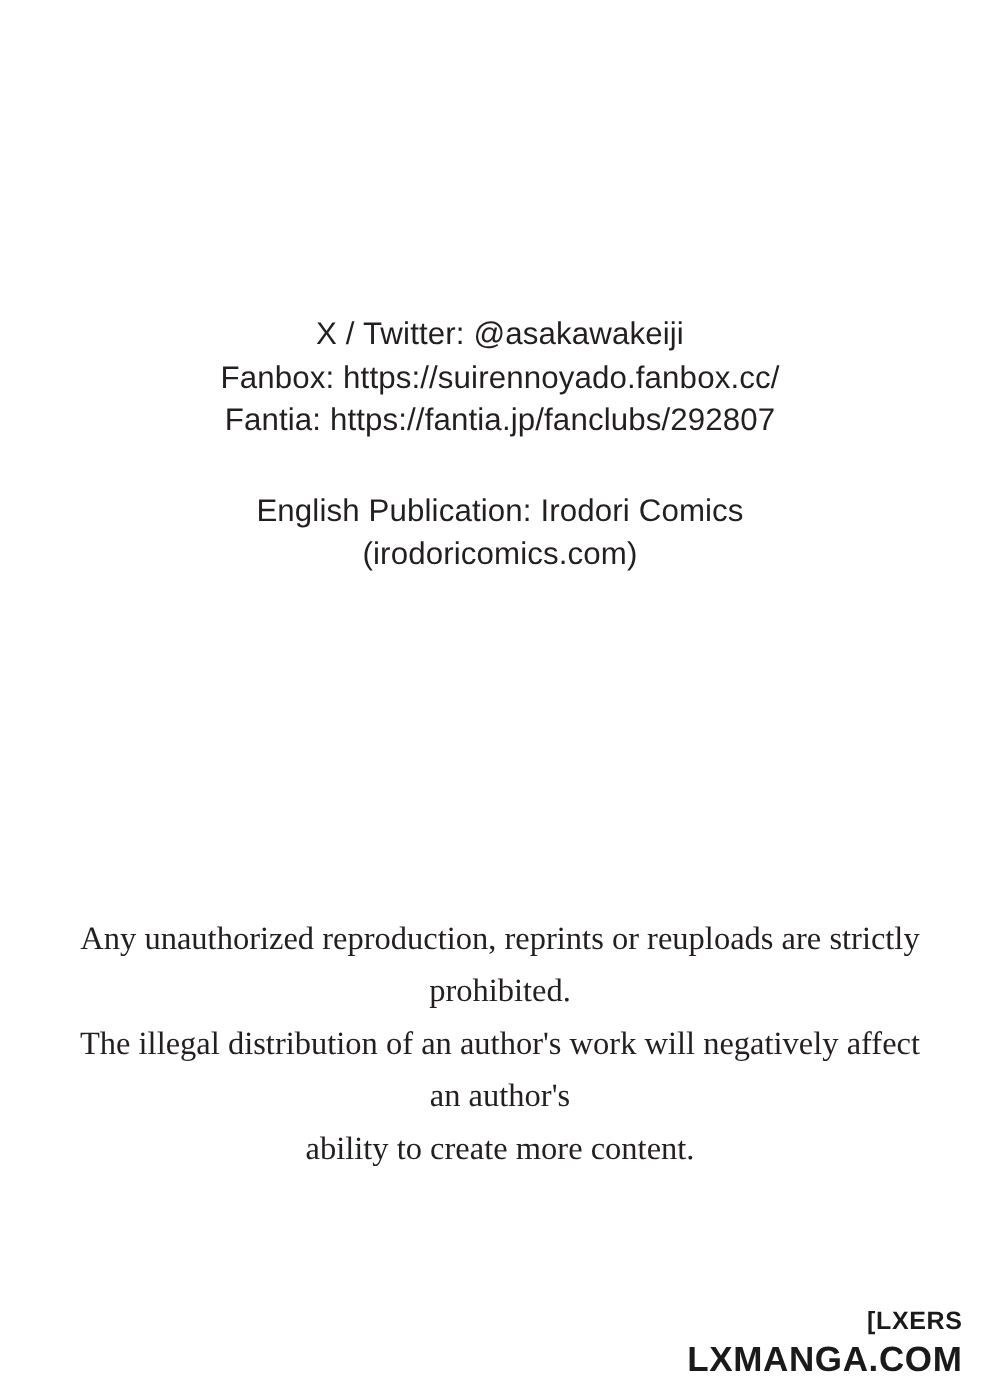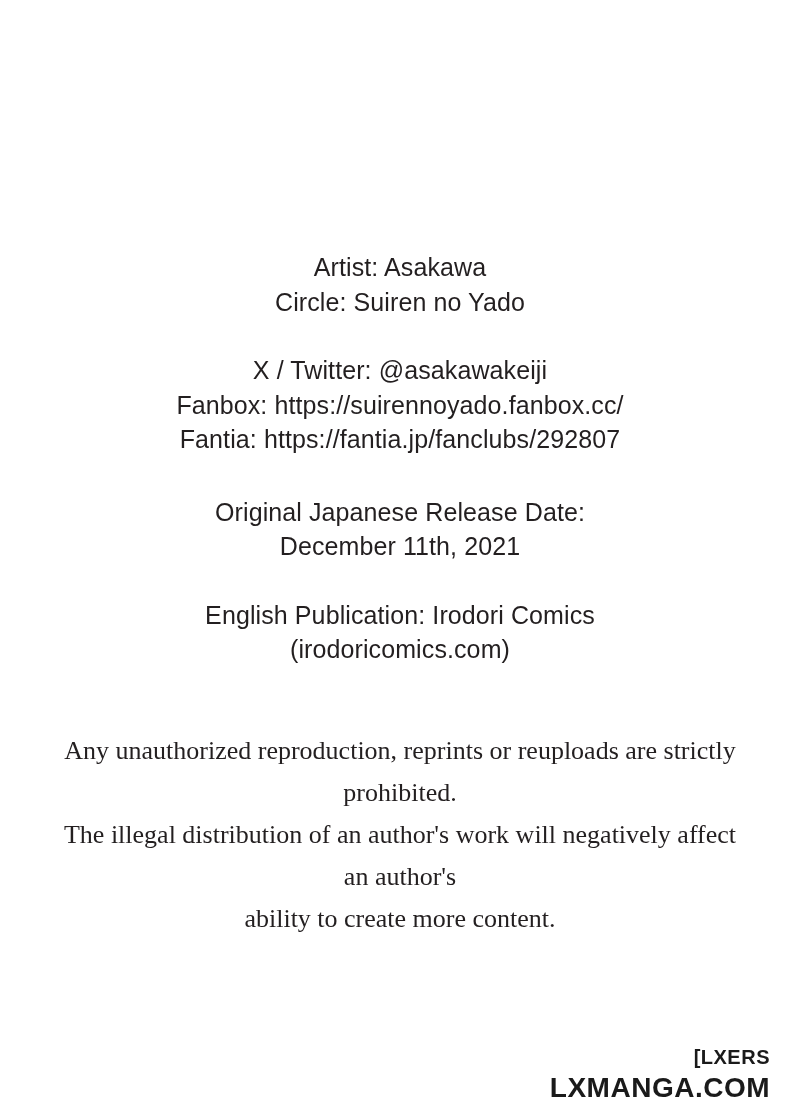--- a/index.html
+++ b/index.html
@@ -85,35 +85,27 @@
     line-height: 1.25;
   }
 </style>
 </head>
 <body>
 
 <div class="page">
 
   <div class="credits">
 
-    <div class="block block-artist">
-      <div class="line">Artist: Asakawa</div>
-      <div class="line">Circle: Suiren no Yado</div>
-    </div>
 
     <div class="block block-links">
       <div class="line">X / Twitter:  @asakawakeiji</div>
       <div class="line">Fanbox: https://suirennoyado.fanbox.cc/</div>
       <div class="line">Fantia: https://fantia.jp/fanclubs/292807</div>
     </div>
 
-    <div class="block block-date">
-      <div class="line">Original Japanese Release Date:</div>
-      <div class="line">December 11th, 2021</div>
-    </div>
 
     <div class="block block-publisher">
       <div class="line">English Publication: Irodori Comics</div>
       <div class="line">(irodoricomics.com)</div>
     </div>
 
   </div>
 
   <div class="notice">
     <div>Any unauthorized reproduction, reprints or reuploads are strictly prohibited.</div>

